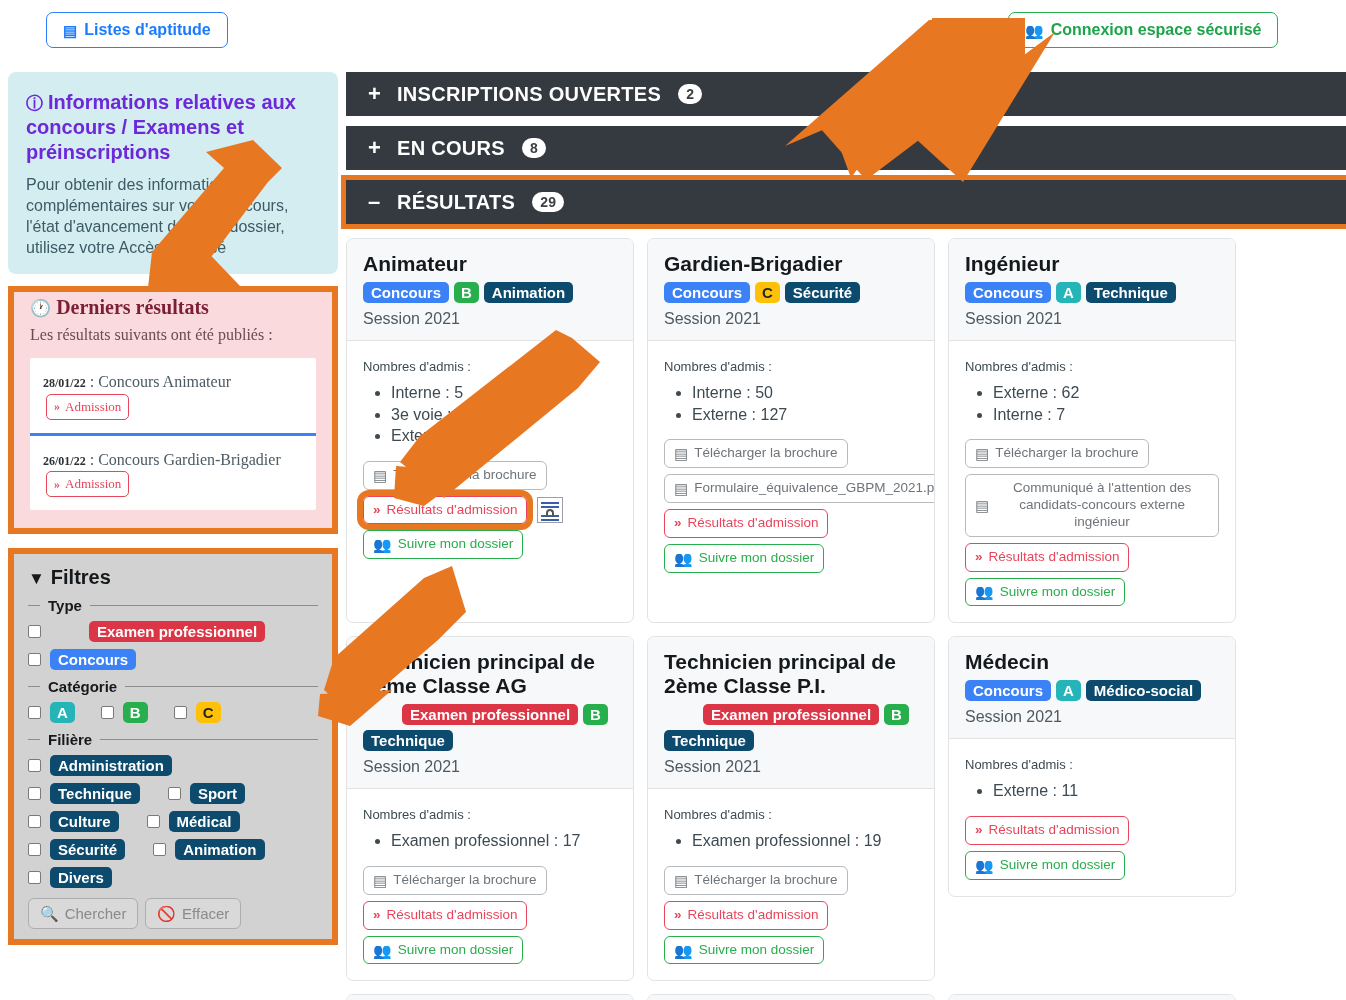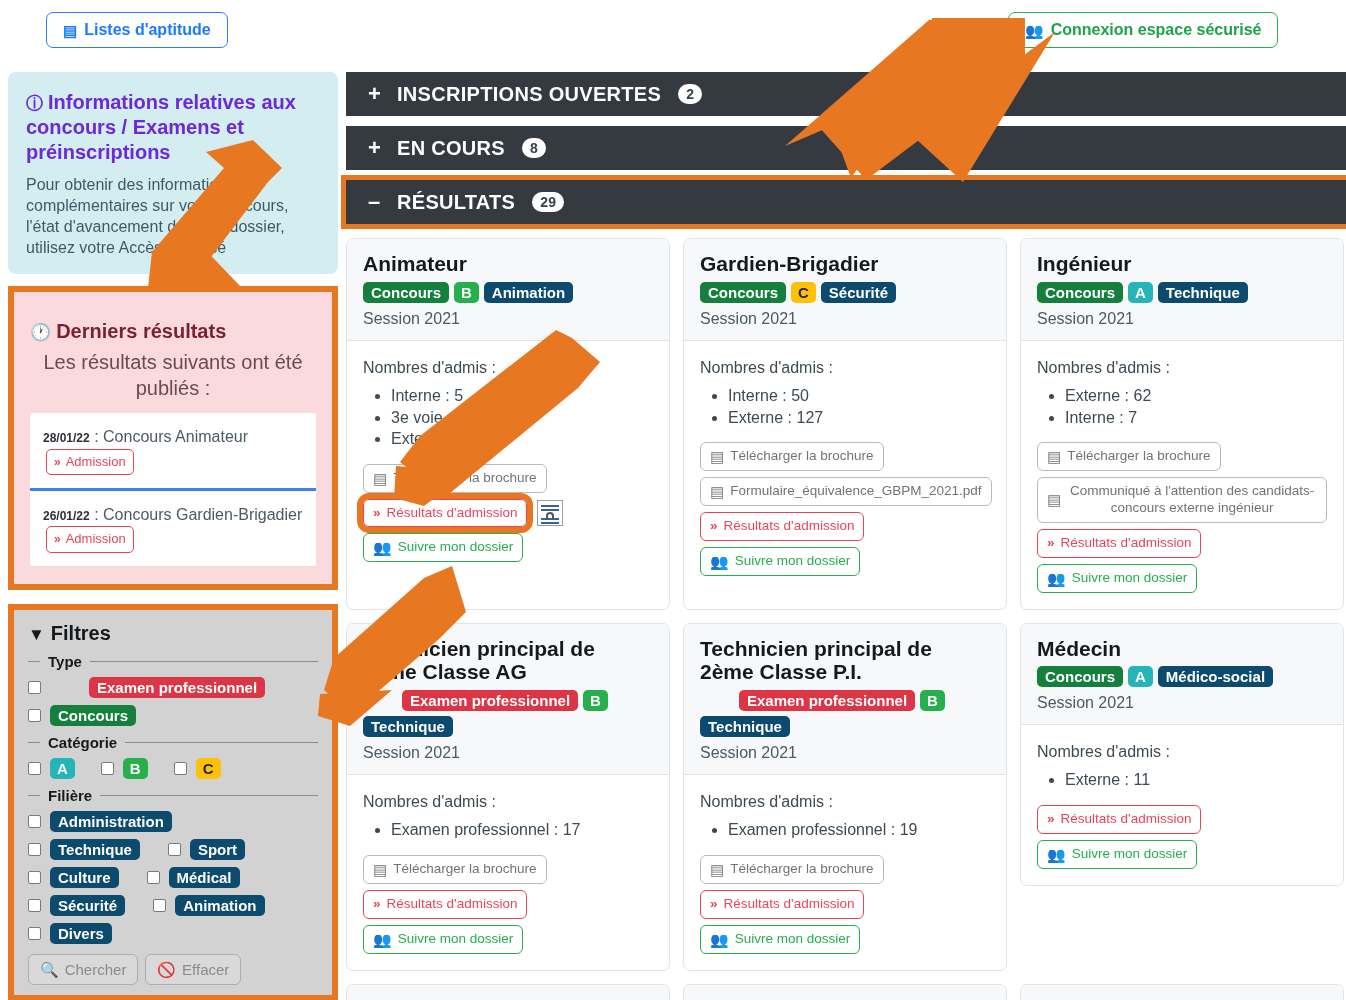--- a/index.html
+++ b/index.html
@@ -38,26 +38,26 @@
   }
   .info-title {
     font-size: 20px; font-weight: bold; line-height: 1.25;
     color: #6d28d9; margin-bottom: 9px;
   }
   .info-title .glyph { font-size: 17px; margin-right: 5px; }
   .info-text { font-size: 16px; line-height: 1.32; color: #3d5b66; }
 
   .orange-frame { border: 6px solid #e87722; margin-top: 12px; }
 
-  .pink-box { background: #fadadd; padding: 28px 16px 18px 16px; }
+  .pink-box { background: #fadadd; padding: 4px 16px 18px 16px; font-family: Liberation Serif, serif; }
   .pink-title {
     font-size: 20px; font-weight: bold; color: #7b1f32; margin-bottom: 6px;
   }
   .pink-title .glyph { margin-right: 5px; font-size: 17px; }
-  .pink-text { font-size: 20px; color: #6d4a52; line-height: 1.3; margin-bottom: 12px; text-align: center; }
+  .pink-text { font-size: 16px; color: #6d4a52; line-height: 1.3; margin-bottom: 12px; }
   .result-list { background: #fff; border-radius: 2px; }
   .result-item {
     padding: 13px 13px; font-size: 16px; color: #4b5a63; line-height: 1.4;
   }
   .result-item + .result-item { border-top: 3px solid #3b82f6; }
   .result-item b { color: #2c3136; font-size: 12px; }
   .pill-admission {
     display: inline-flex; align-items: center; gap: 5px;
     border: 1px solid #e8455b; color: #e8455b;
     border-radius: 5px; padding: 3px 7px; font-size: 13px;
@@ -84,21 +84,21 @@
   .chk-row { display: flex; align-items: center; gap: 9px; margin-bottom: 7px; flex-wrap: nowrap; }
   .chk {
     width: 13px; height: 13px; border: 1px solid #7a7a7a; background: #fff;
     border-radius: 2px; flex: 0 0 auto;
   }
   .tag {
     display: inline-block; border-radius: 5px; padding: 2px 8px;
     font-size: 15px; font-weight: bold; color: #fff; white-space: nowrap;
   }
   .tag.exam { background: #dc3545; margin-left: 39px; }
-  .tag.concours { background: #15803d; }
+  .tag.concours { background: #3b82f6; }
   .tag.dark { background: #0c4a6e; }
   .tag.cat { border-radius: 5px; padding: 2px 7px; min-width: 22px; text-align:center; }
   .tag.cat.a { background: #25b4b8; }
   .tag.cat.b { background: #27ae4d; }
   .tag.cat.c { background: #ffc107; color: #212529; }
   .filter-actions { display: flex; gap: 7px; margin-top: 10px; }
   .flat-btn {
     display: inline-flex; align-items: center; gap: 6px;
     border: 1px solid #adadad; background: #d9d9d9; color: #8a8a8a;
     border-radius: 6px; padding: 6px 11px; font-size: 15px; white-space: nowrap;
@@ -117,29 +117,29 @@
   .acc-count {
     background: #fff; color: #3a4046; border-radius: 11px;
     font-size: 14px; font-weight: bold; padding: 1px 8px; line-height: 1.35;
     min-width: 24px; text-align: center;
   }
   .acc-bar.highlight { outline: 5px solid #e87722; margin-bottom: 14px; }
 
   
   .grid { display: flex; flex-wrap: wrap; gap: 13px 13px; }
   .card {
-    width: 324px; background: #fff;
+    width: 288px; background: #fff;
     border: 1px solid #e1e3e5; border-radius: 7px; overflow: hidden;
   }
   .card-head { background: #f7f8f9; padding: 13px 16px 12px 16px; border-bottom: 1px solid #e1e3e5; }
   .card-title { font-size: 21px; font-weight: bold; color: #16191c; line-height: 1.14; margin-bottom: 6px; }
   .badges { display: flex; flex-wrap: wrap; gap: 5px; margin-bottom: 7px; }
   .card-session { font-size: 16px; color: #4b5a63; }
   .card-body { padding: 18px 16px 16px 16px; }
-  .admis-label { font-size: 16px; color: #3d4a52; margin-bottom: 8px; }
+  .admis-label { font-size: 13px; color: #3d4a52; margin-bottom: 8px; }
   .admis-list { margin: 0 0 14px 28px; }
   .admis-list li { font-size: 16px; color: #3d4a52; line-height: 1.35; }
   .card-btns { display: flex; flex-direction: column; align-items: flex-start; gap: 6px; }
   .cbtn {
     display: inline-flex; align-items: center; justify-content:center; gap: 6px;
     border-radius: 6px; padding: 5px 9px; font-size: 13.5px; line-height: 1.25;
     border: 1px solid #adadad; color: #8e8e8e; background: #fff;
     text-align: center; white-space: nowrap;
   }
   .cbtn.doc { color: #6e7479; border-color: #b7bbbe; }

